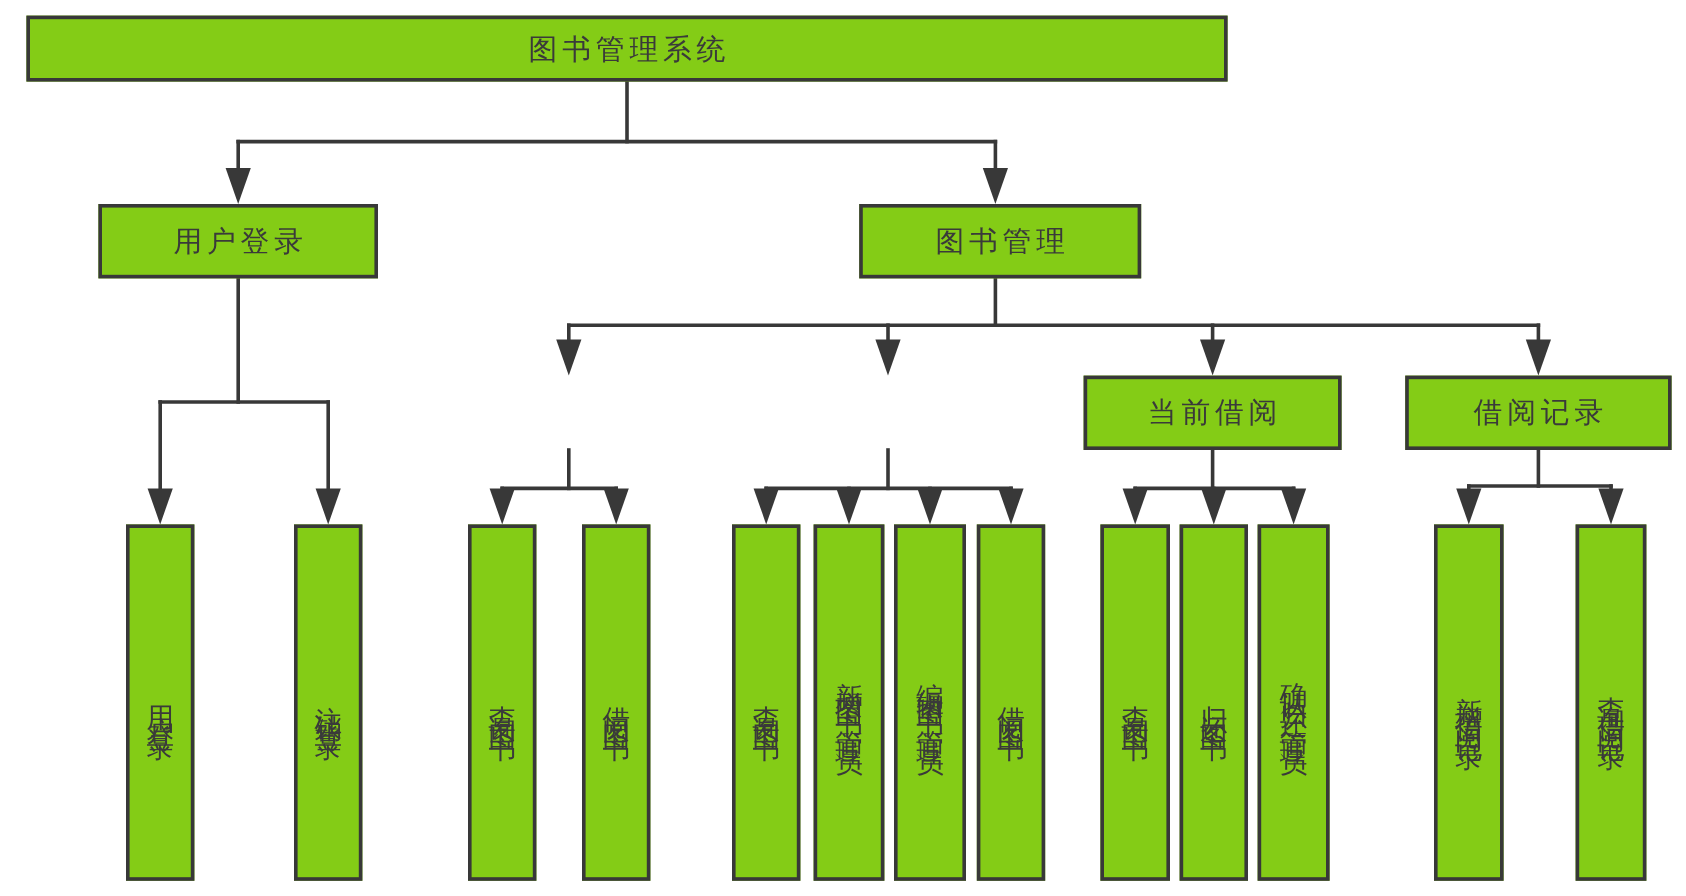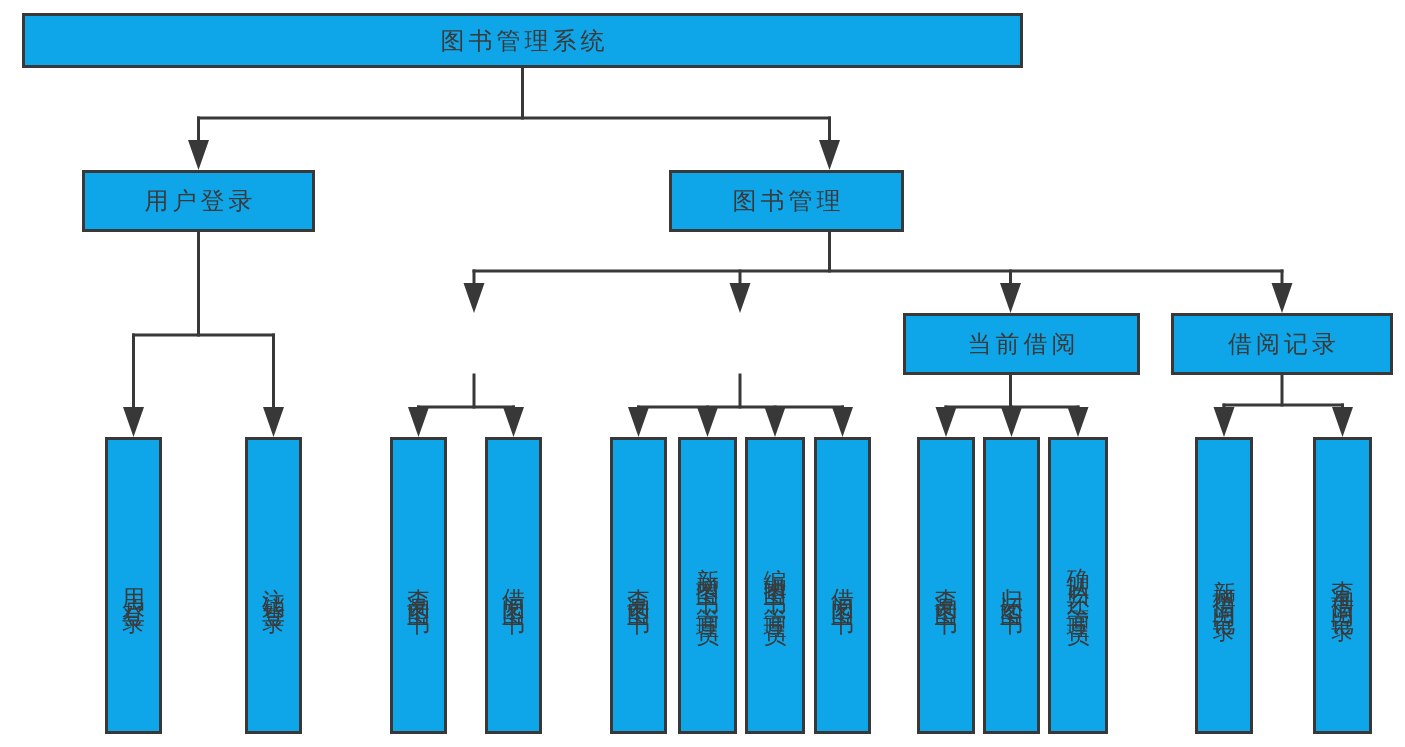--- a/index.html
+++ b/index.html
@@ -18,21 +18,21 @@
   #connectors {
     position: absolute;
     left: 0; top: 0;
     width: 1405px;
     height: 747px;
     z-index: 0;
   }
   .node {
     position: absolute;
     box-sizing: border-box;
-    background: #0ea5e9;
+    background: #84cc16;
     border: 3px solid #383838;
     display: flex;
     align-items: center;
     justify-content: center;
     z-index: 1;
     color: #3a3a3a;
   }
   .node.h .lbl {
     font-size: 24px;
     letter-spacing: 4px;
@@ -118,25 +118,25 @@
       <polygon points="1332,407 1353,407 1342.5,437" fill="#383838"></polygon>
     </svg>
 
   <div class="node h" style="left:22px;top:13px;width:1001px;height:55px">
     <span class="lbl">图书管理系统</span>
   </div>
 
   <div class="node h" style="left:82px;top:170px;width:233px;height:62px">
     <span class="lbl">用户登录</span>
   </div>
-  <div class="node h" style="left:669px;top:170px;width:235px;height:62px">
+  <div class="node h" style="left:716px;top:170px;width:235px;height:62px">
     <span class="lbl">图书管理</span>
   </div>
 
-  <div class="node h" style="left:903px;top:313px;width:237px;height:62px">
+  <div class="node h" style="left:903px;top:313px;width:215px;height:62px">
     <span class="lbl">当前借阅</span>
   </div>
   <div class="node h" style="left:1171px;top:313px;width:222px;height:62px">
     <span class="lbl">借阅记录</span>
   </div>
 
   <div class="node leaf" style="left:105px;top:437px;width:57px;height:297px">
     <span class="lbl">用户登录</span>
   </div>
   <div class="node leaf" style="left:245px;top:437px;width:57px;height:297px">

